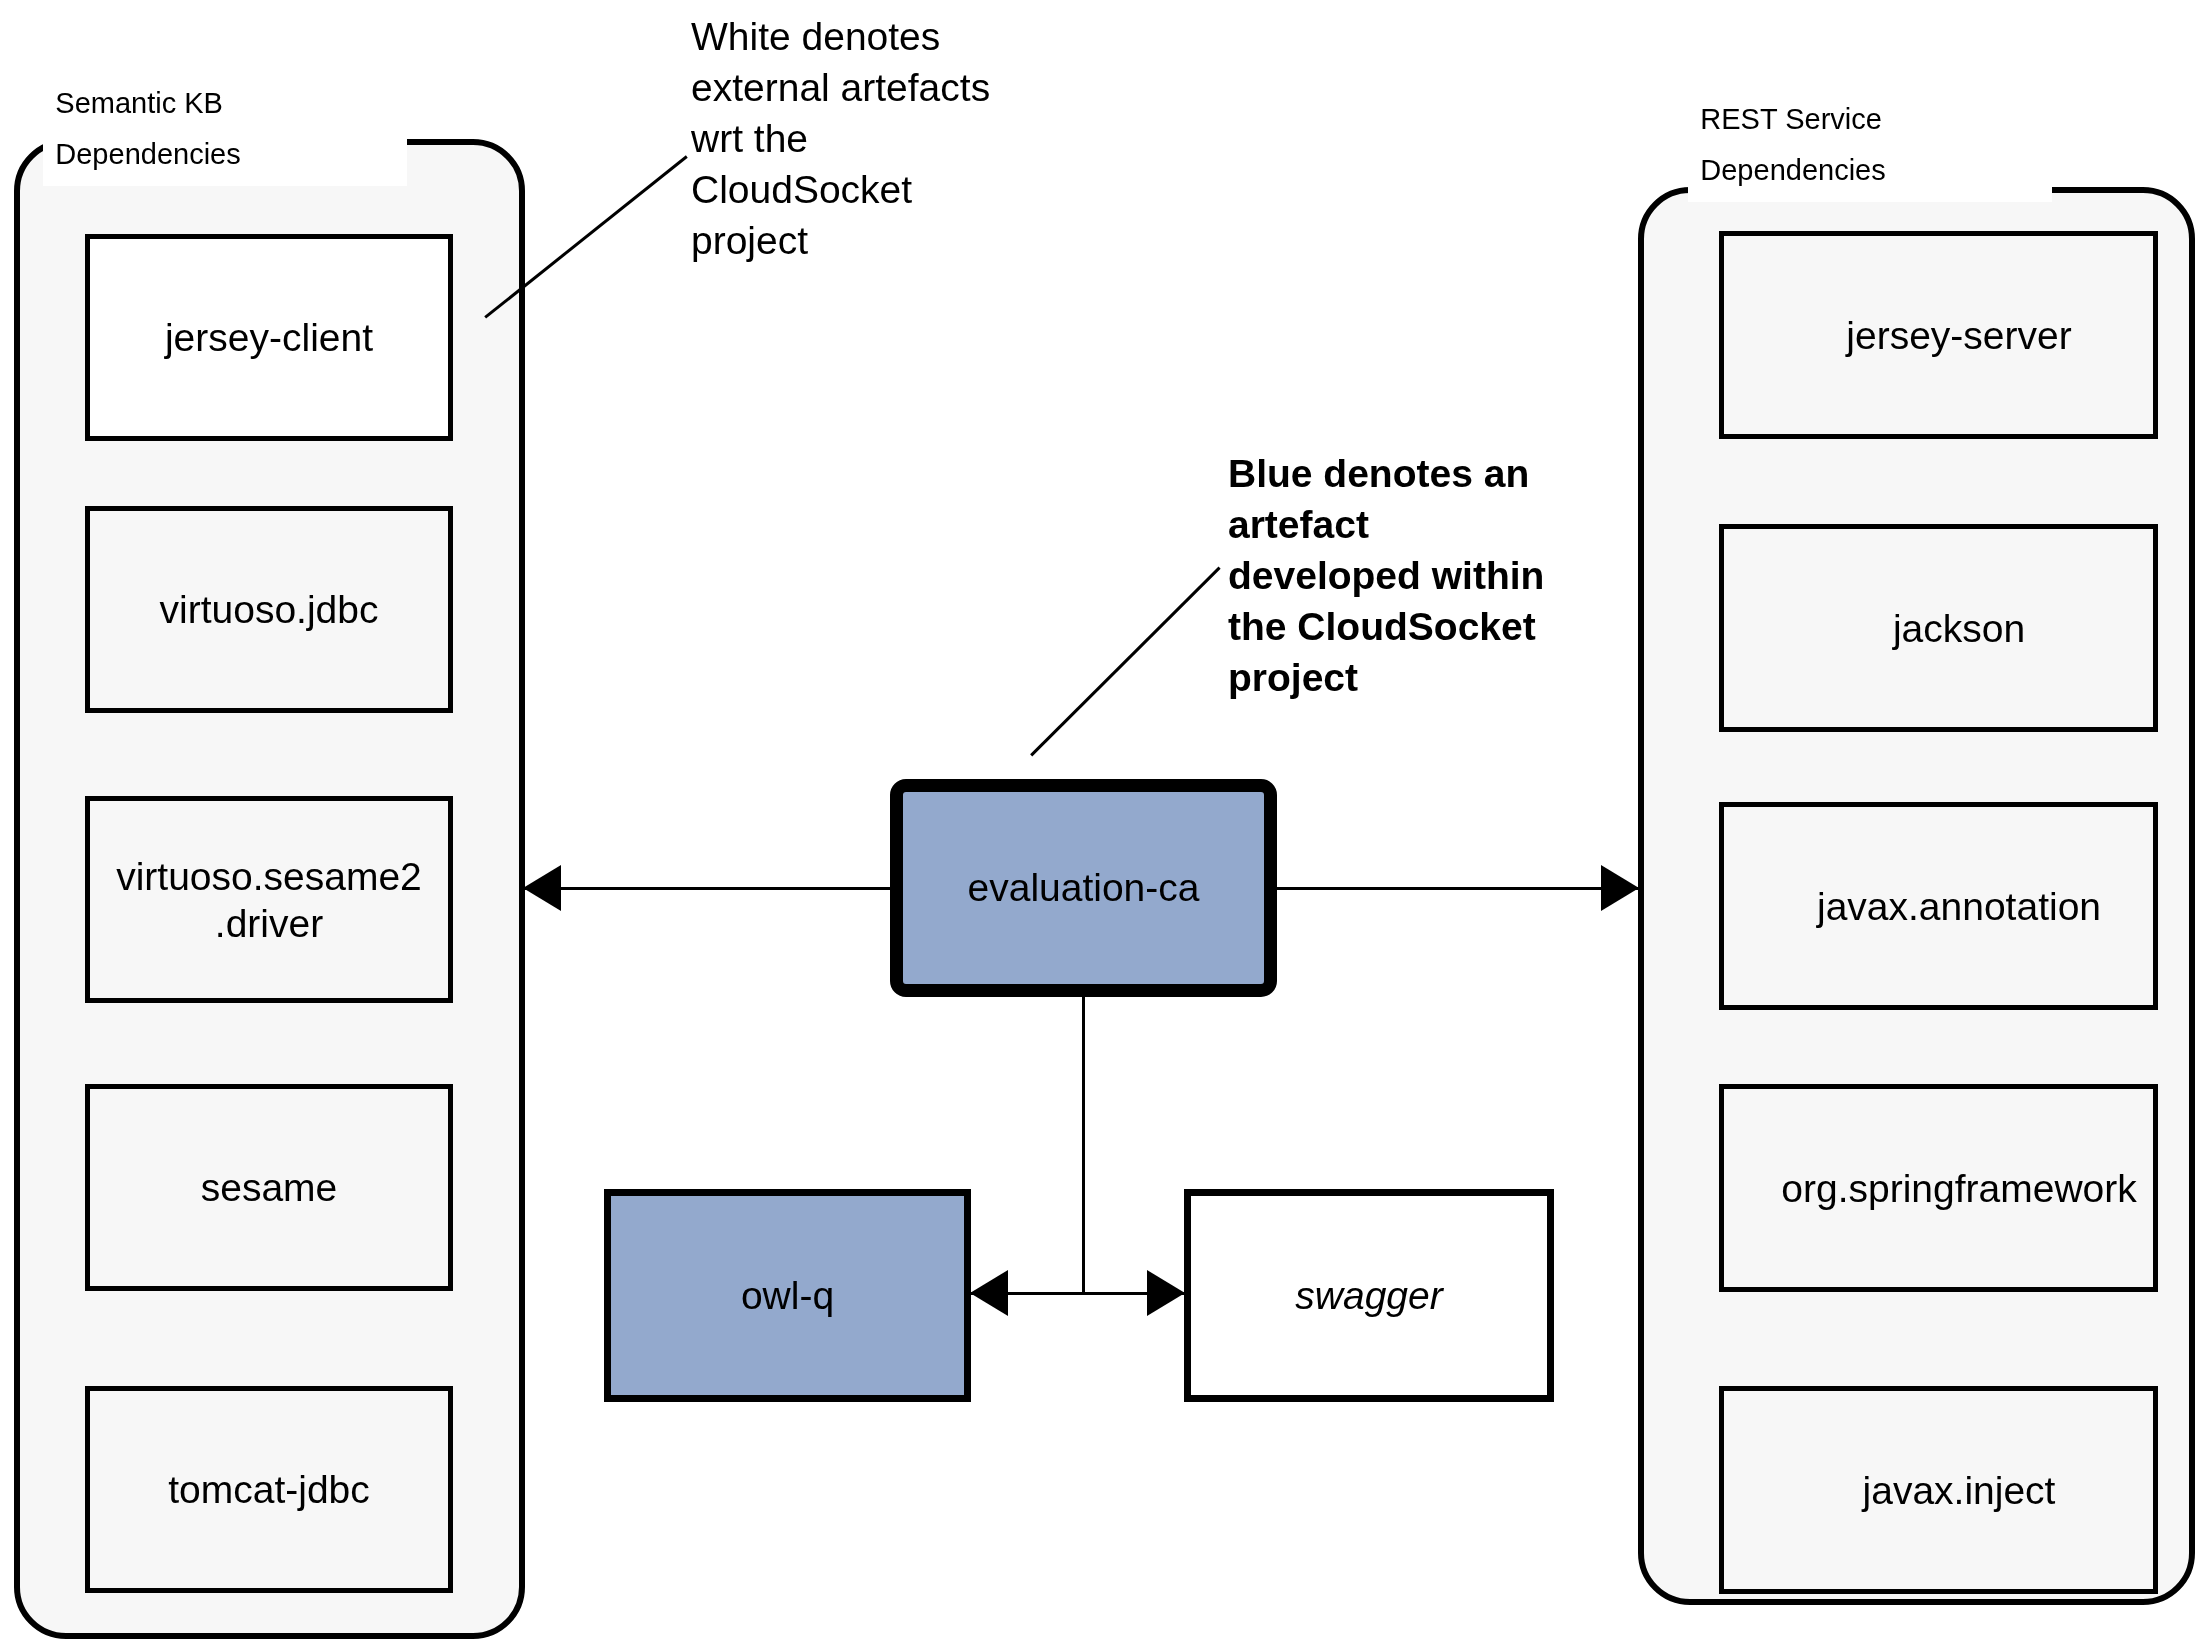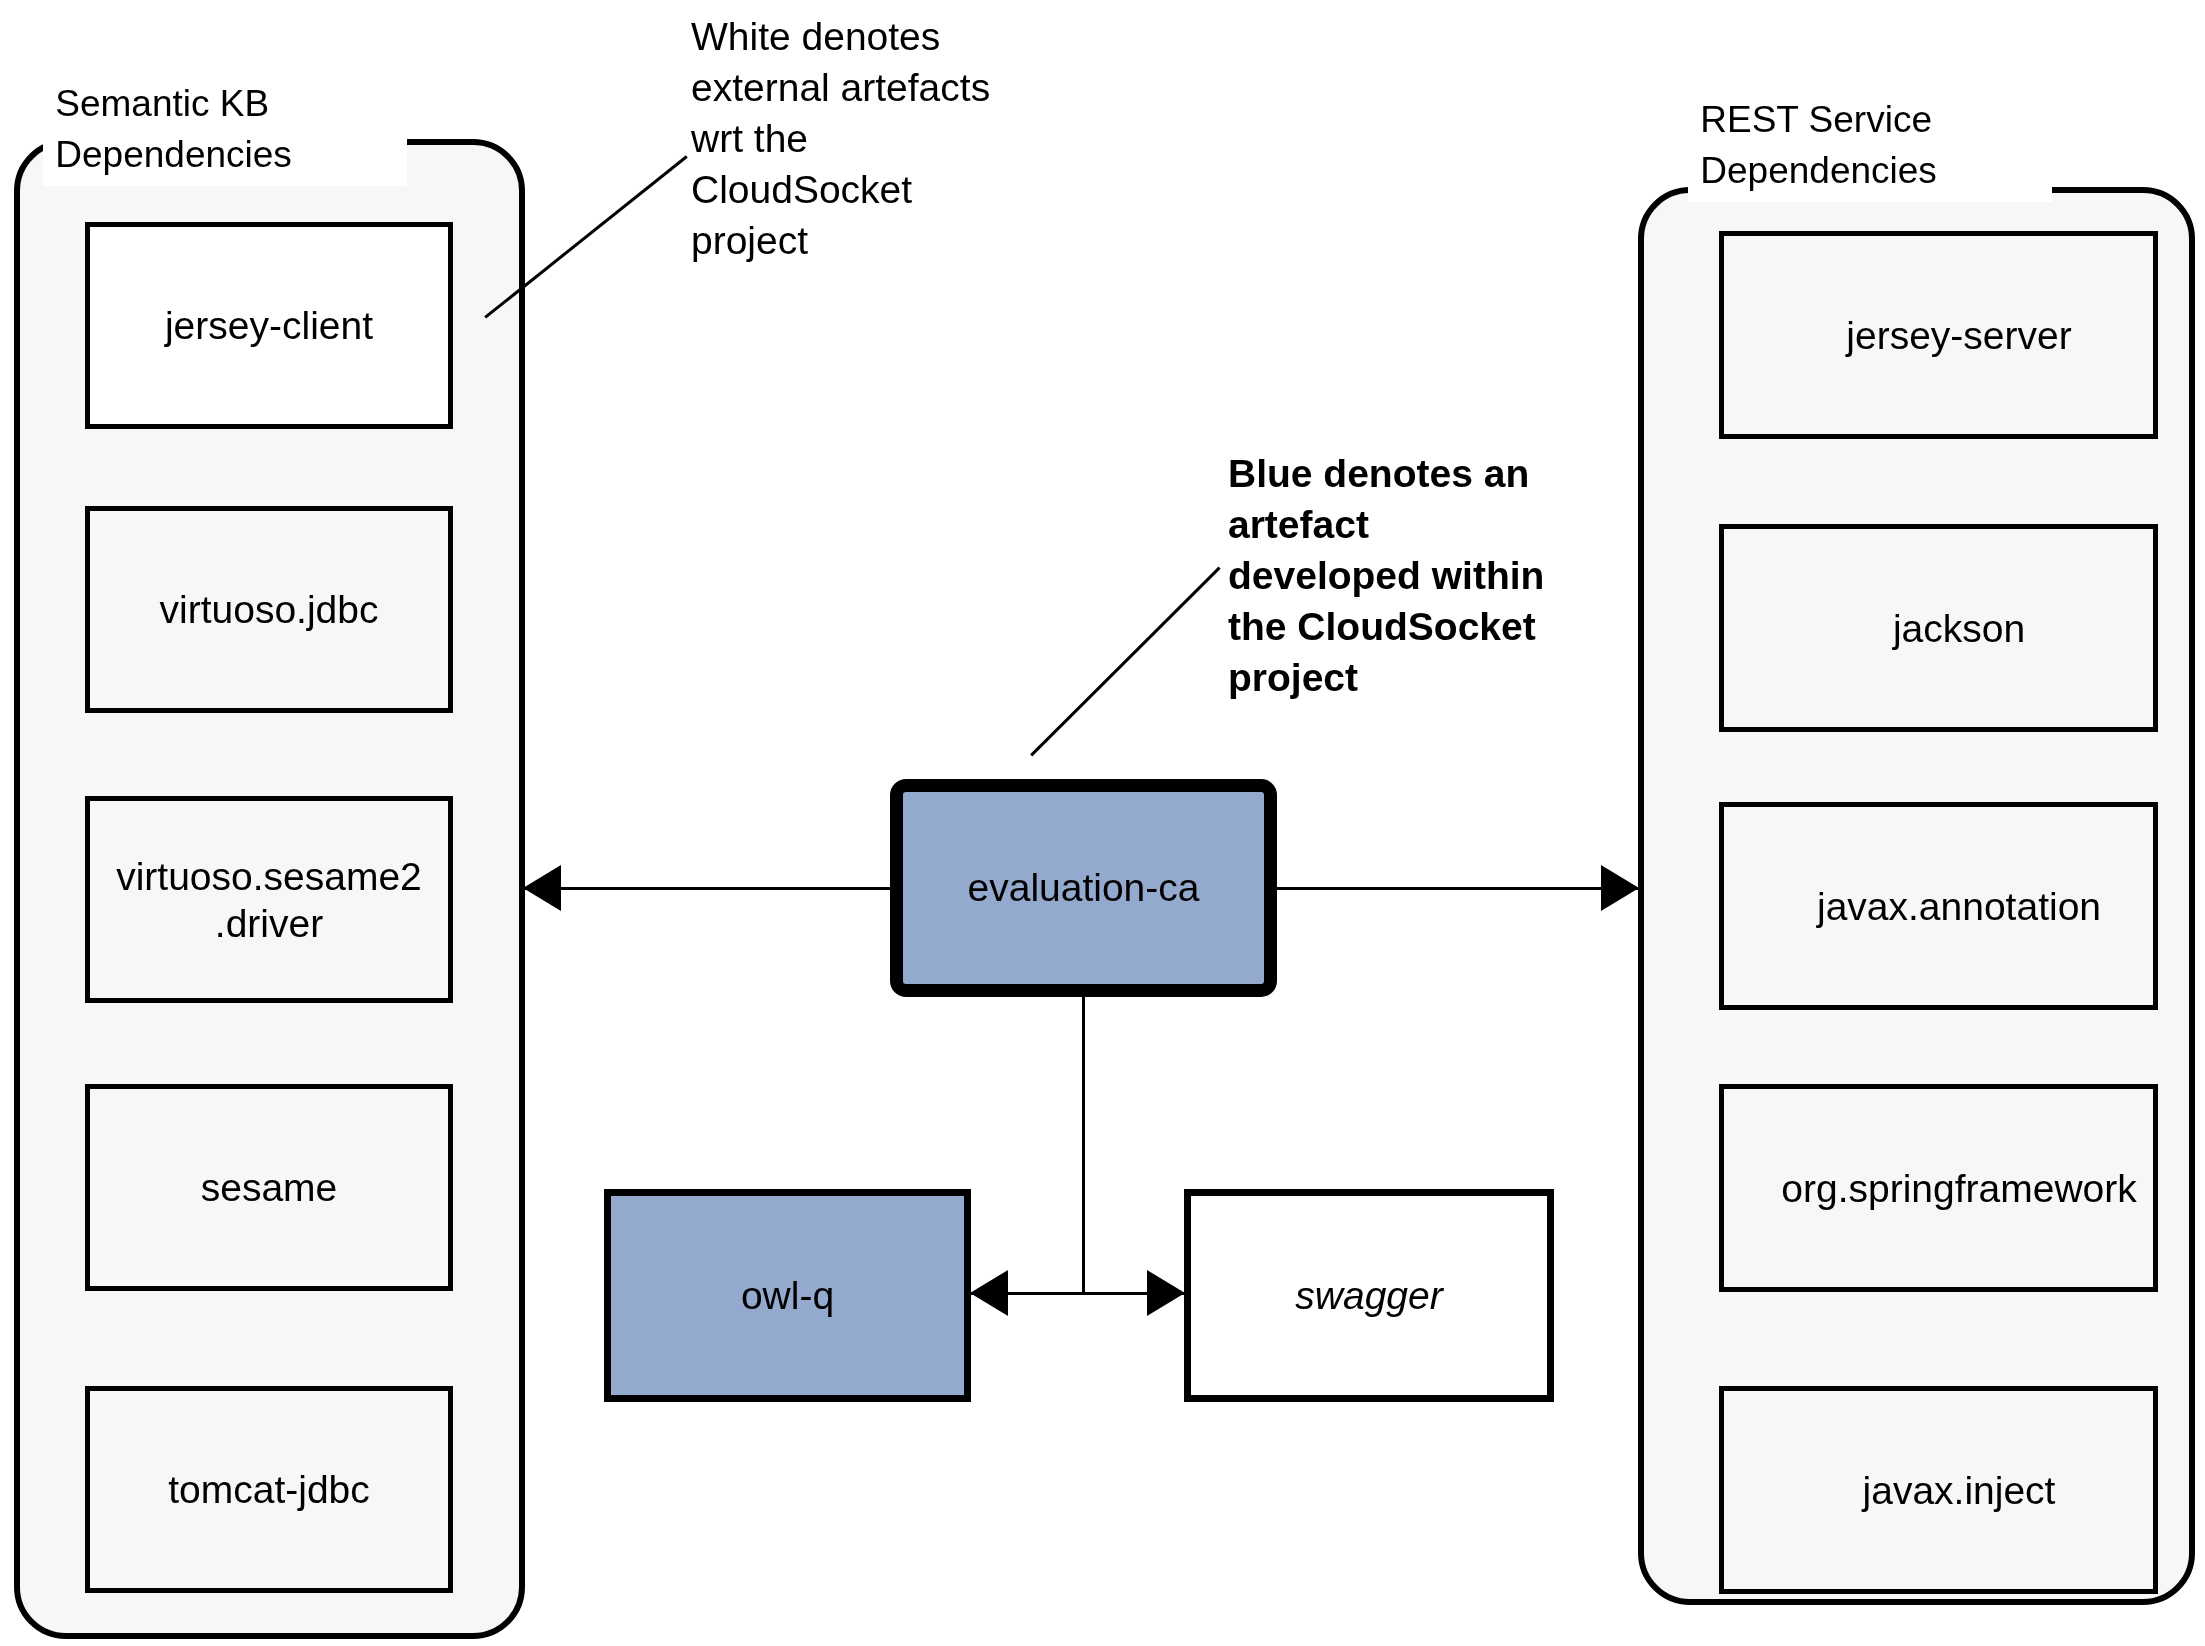--- a/index.html
+++ b/index.html
@@ -20,21 +20,21 @@
     border: 6.2px solid #000;
     border-radius: 52px;
     box-sizing: border-box;
   }
   .panel-left  { left: 13.6px;   top: 139px; width: 511px; height: 1500px; }
   .panel-right { left: 1638px; top: 187px; width: 557px; height: 1418px; }
 
   .panel-title {
     position: absolute;
     background: #ffffff;
-    font-size: 37px;
+    font-size: 29px;
     line-height: 51px;
     padding: 3.7px 12.3px 6.2px 12.3px;
     white-space: pre-line;
     z-index: 5;
   }
   .panel-title-left  { left: 43px;   top: 74px; width: 339px; }
   .panel-title-right { left: 1688px; top: 90px; width: 339px; }
 
   
   .dep-box {
@@ -48,21 +48,21 @@
     text-align: center;
     font-size: 39px;
     line-height: 47px;
     z-index: 6;
   }
   .dep-box.white-fill { background: var(--artefact-external-fill, #ffffff); }
 
   .lcol { left: 85px; width: 368px; height: 207px; }
   .rcol { left: 1719px; width: 439px; height: 208px; padding-left: 41px; }
 
-  .lbox0 { top: 222px; }
+  .lbox0 { top: 234px; }
   .lbox1 { top: 506px; }
   .lbox2 { top: 796px; }
   .lbox3 { top: 1084px; }
   .lbox4 { top: 1386px; text-align: center; }
 
   .rbox0 { top: 231px; }
   .rbox1 { top: 524px; }
   .rbox2 { top: 802px; }
   .rbox3 { top: 1084px; }
   .rbox4 { top: 1386px; }

